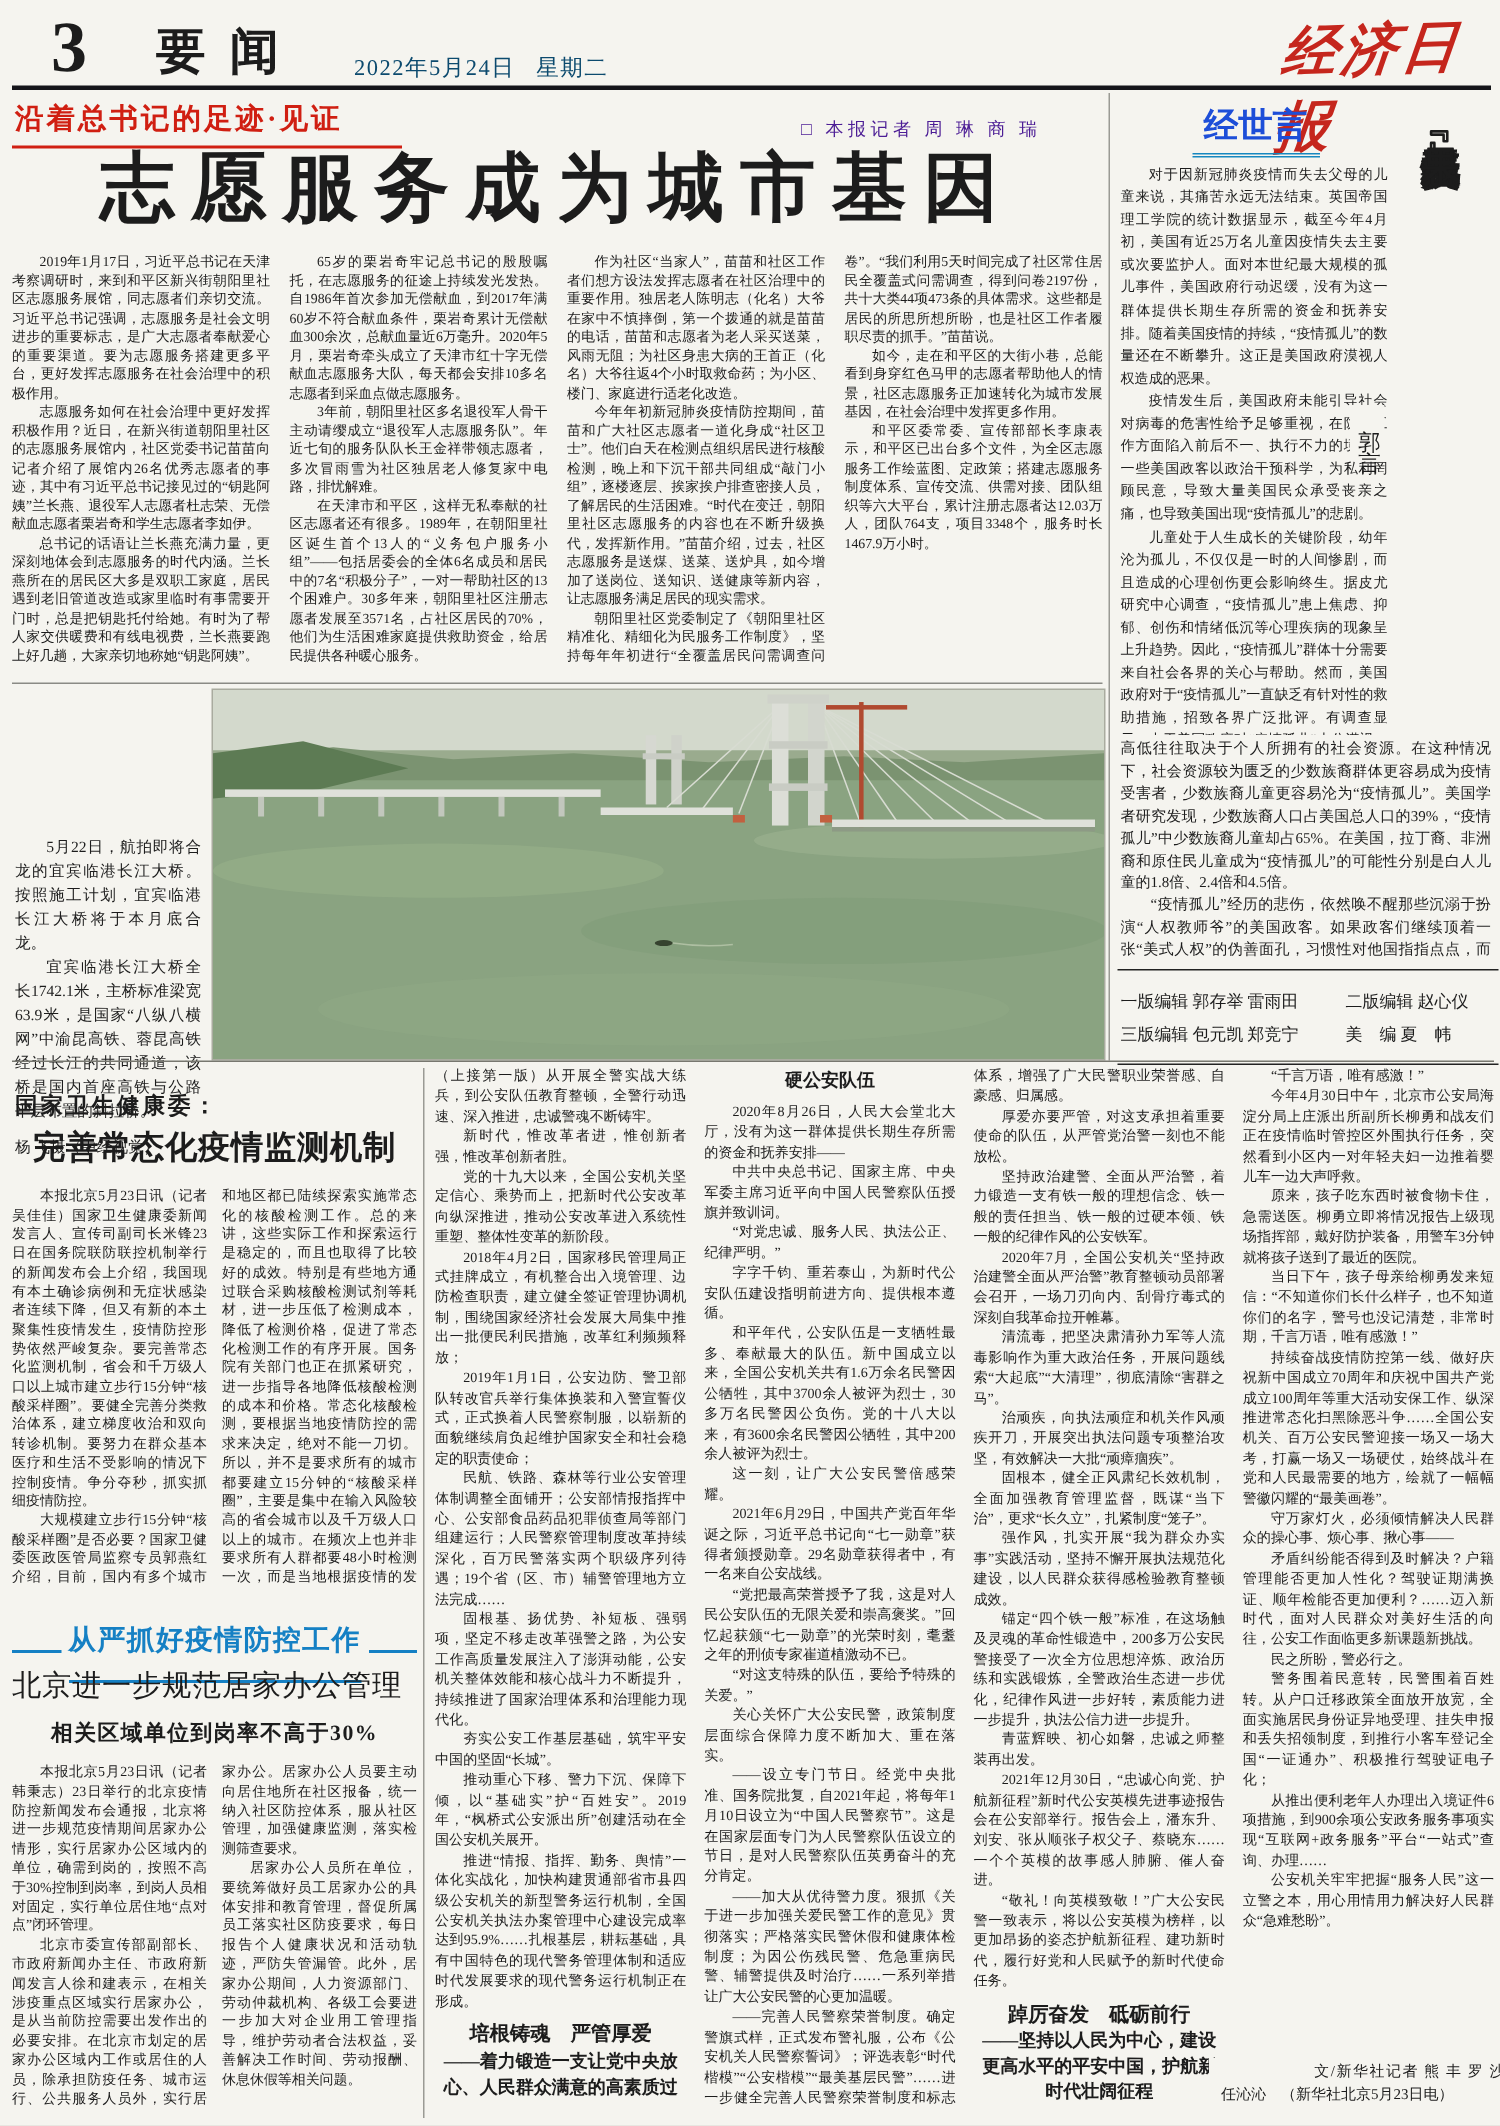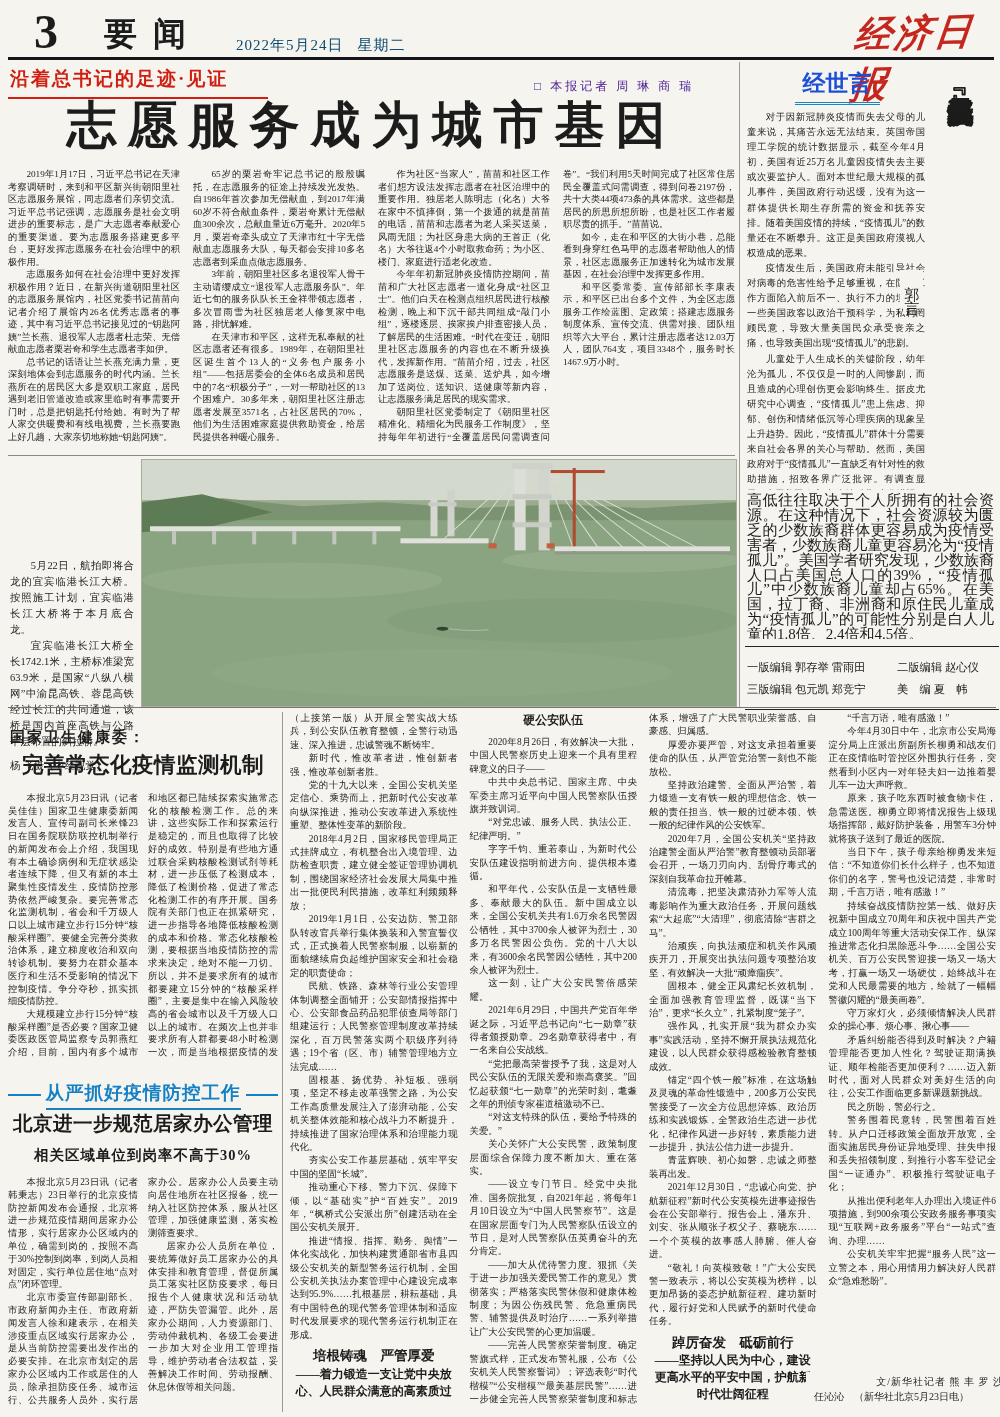--- a/index.html
+++ b/index.html
@@ -36,21 +36,21 @@
   .photo-caption .credit{text-indent:0;text-align:left;margin-top:8px;}
   .bridge-photo{left:141px;top:459px;width:594px;height:246px;border:1px solid #a9ab9f;}
 
   
   .right-rule{left:739px;top:62px;width:1px;height:645px;background:#9a9a94;}
   .jsy-label-wrap{left:747px;top:68px;width:180px;text-align:center;}
   .jsy-label{display:inline-block;font-size:23px;font-weight:700;color:#1d4ed8;
              border-bottom:3px double #1687c0;padding:0 8px 3px;}
   .jsy-narrow{left:747px;top:110px;width:178px;height:380px;font-size:9.4px;
               line-height:15.1px;overflow:hidden;text-align:justify;}
-  .jsy-wide{left:747px;top:493px;width:247px;height:146px;font-size:15px;
+  .jsy-wide{left:747px;top:493px;width:247px;height:146px;font-size:10px;
             line-height:14.9px;overflow:hidden;text-align:justify;}
   .jsy-vert-headline{left:928px;top:78px;width:66px;height:416px;writing-mode:vertical-rl;
                      font-weight:900;font-size:26px;line-height:66px;overflow:hidden;}
   .jsy-author{left:900px;top:270px;writing-mode:vertical-rl;font-size:15px;
               letter-spacing:14px;background:#f5f4ef;padding:4px 2px;}
 
   
   .editors-box{left:745px;top:646px;width:250px;height:54px;border-top:1.5px solid #222;
                border-bottom:1.5px solid #222;display:grid;grid-template-columns:1.5fr 1fr;
                align-content:center;row-gap:7px;font-size:11.3px;padding:4px 2px;}
@@ -63,23 +63,23 @@
   .health-dept{left:10px;top:728px;font-size:15px;font-weight:600;letter-spacing:2px;}
   .health-headline{left:8px;top:750px;width:270px;font-size:21.5px;font-weight:900;
                    letter-spacing:0.5px;text-align:center;}
   .health-body{left:8px;top:792px;width:270px;height:278px;column-count:2;column-gap:10px;
                column-fill:auto;font-size:9.3px;line-height:12.7px;overflow:hidden;}
 
   
   .epidemic-banner{left:8px;top:1080px;width:270px;display:flex;align-items:center;gap:5px;}
   .epidemic-banner .bline{flex:1;height:2px;background:#1580c4;}
   .epidemic-banner .btext{font-size:18.5px;font-weight:900;color:#1580c4;letter-spacing:1px;
-                          border-bottom:2px solid #1580c4;padding-bottom:3px;white-space:nowrap;}
-  .bj-headline{left:8px;top:1110px;width:270px;text-align:center;font-size:19.5px;
-               font-weight:700;letter-spacing:0.5px;}
+                          border-bottom:2px solid #1580c4;padding-bottom:15px;white-space:nowrap;}
+  .bj-headline{left:8px;top:1110px;width:270px;font-size:19.5px;
+               font-weight:400;letter-spacing:0.5px;}
   .bj-subhead{left:8px;top:1146px;width:270px;text-align:center;font-size:14.5px;
               font-weight:600;letter-spacing:1px;}
   .bj-body{left:8px;top:1176px;width:270px;height:234px;column-count:2;column-gap:10px;
            column-fill:auto;font-size:9.3px;line-height:12.8px;overflow:hidden;}
 
   
   .police-article{left:290px;top:712px;width:706px;height:700px;column-count:4;
                   column-gap:12px;column-fill:auto;font-size:9.4px;line-height:13.4px;
                   overflow:hidden;}
   .sec-head{font-family:"Liberation Sans","DejaVu Sans",sans-serif;font-weight:900;
@@ -227,21 +227,21 @@
       <div class="para ">党的十九大以来，全国公安机关坚定信心、乘势而上，把新时代公安改革向纵深推进，推动公安改革进入系统性重塑、整体性变革的新阶段。</div>
       <div class="para ">2018年4月2日，国家移民管理局正式挂牌成立，有机整合出入境管理、边防检查职责，建立健全签证管理协调机制，围绕国家经济社会发展大局集中推出一批便民利民措施，改革红利频频释放；</div>
       <div class="para ">2019年1月1日，公安边防、警卫部队转改官兵举行集体换装和入警宣誓仪式，正式换着人民警察制服，以崭新的面貌继续肩负起维护国家安全和社会稳定的职责使命；</div>
       <div class="para ">民航、铁路、森林等行业公安管理体制调整全面铺开；公安部情报指挥中心、公安部食品药品犯罪侦查局等部门组建运行；人民警察管理制度改革持续深化，百万民警落实两个职级序列待遇；19个省（区、市）辅警管理地方立法完成……</div>
       <div class="para ">固根基、扬优势、补短板、强弱项，坚定不移走改革强警之路，为公安工作高质量发展注入了澎湃动能，公安机关整体效能和核心战斗力不断提升，持续推进了国家治理体系和治理能力现代化。</div>
       <div class="para ">夯实公安工作基层基础，筑牢平安中国的坚固“长城”。</div>
       <div class="para ">推动重心下移、警力下沉、保障下倾，以“基础实”护“百姓安”。2019年，“枫桥式公安派出所”创建活动在全国公安机关展开。</div>
       <div class="para ">推进“情报、指挥、勤务、舆情”一体化实战化，加快构建贯通部省市县四级公安机关的新型警务运行机制，全国公安机关执法办案管理中心建设完成率达到95.9%……扎根基层，耕耘基础，具有中国特色的现代警务管理体制和适应时代发展要求的现代警务运行机制正在形成。</div>
       <div class="sec-head">培根铸魂　严管厚爱</div>
       <div class="sec-sub">——着力锻造一支让党中央放心、人民群众满意的高素质过硬公安队伍</div>
-      <div class="para ">2020年8月26日，有效解决一大批，中国人民警察历史上迎来一个具有里程碑意义的日子——</div>
+      <div class="para ">2020年8月26日，人民大会堂北大厅，没有为这一群体提供长期生存所需的资金和抚养安排——</div>
       <div class="para ">中共中央总书记、国家主席、中央军委主席习近平向中国人民警察队伍授旗并致训词。</div>
       <div class="para ">“对党忠诚、服务人民、执法公正、纪律严明。”</div>
       <div class="para ">字字千钧、重若泰山，为新时代公安队伍建设指明前进方向、提供根本遵循。</div>
       <div class="para ">和平年代，公安队伍是一支牺牲最多、奉献最大的队伍。新中国成立以来，全国公安机关共有1.6万余名民警因公牺牲，其中3700余人被评为烈士，30多万名民警因公负伤。党的十八大以来，有3600余名民警因公牺牲，其中200余人被评为烈士。</div>
       <div class="para ">这一刻，让广大公安民警倍感荣耀。</div>
       <div class="para ">2021年6月29日，中国共产党百年华诞之际，习近平总书记向“七一勋章”获得者颁授勋章。29名勋章获得者中，有一名来自公安战线。</div>
       <div class="para ">“党把最高荣誉授予了我，这是对人民公安队伍的无限关爱和崇高褒奖。”回忆起获颁“七一勋章”的光荣时刻，耄耋之年的刑侦专家崔道植激动不已。</div>
       <div class="para ">“对这支特殊的队伍，要给予特殊的关爱。”</div>
       <div class="para ">关心关怀广大公安民警，政策制度层面综合保障力度不断加大、重在落实。</div>
       <div class="para ">——设立专门节日。经党中央批准、国务院批复，自2021年起，将每年1月10日设立为“中国人民警察节”。这是在国家层面专门为人民警察队伍设立的节日，是对人民警察队伍英勇奋斗的充分肯定。</div>

